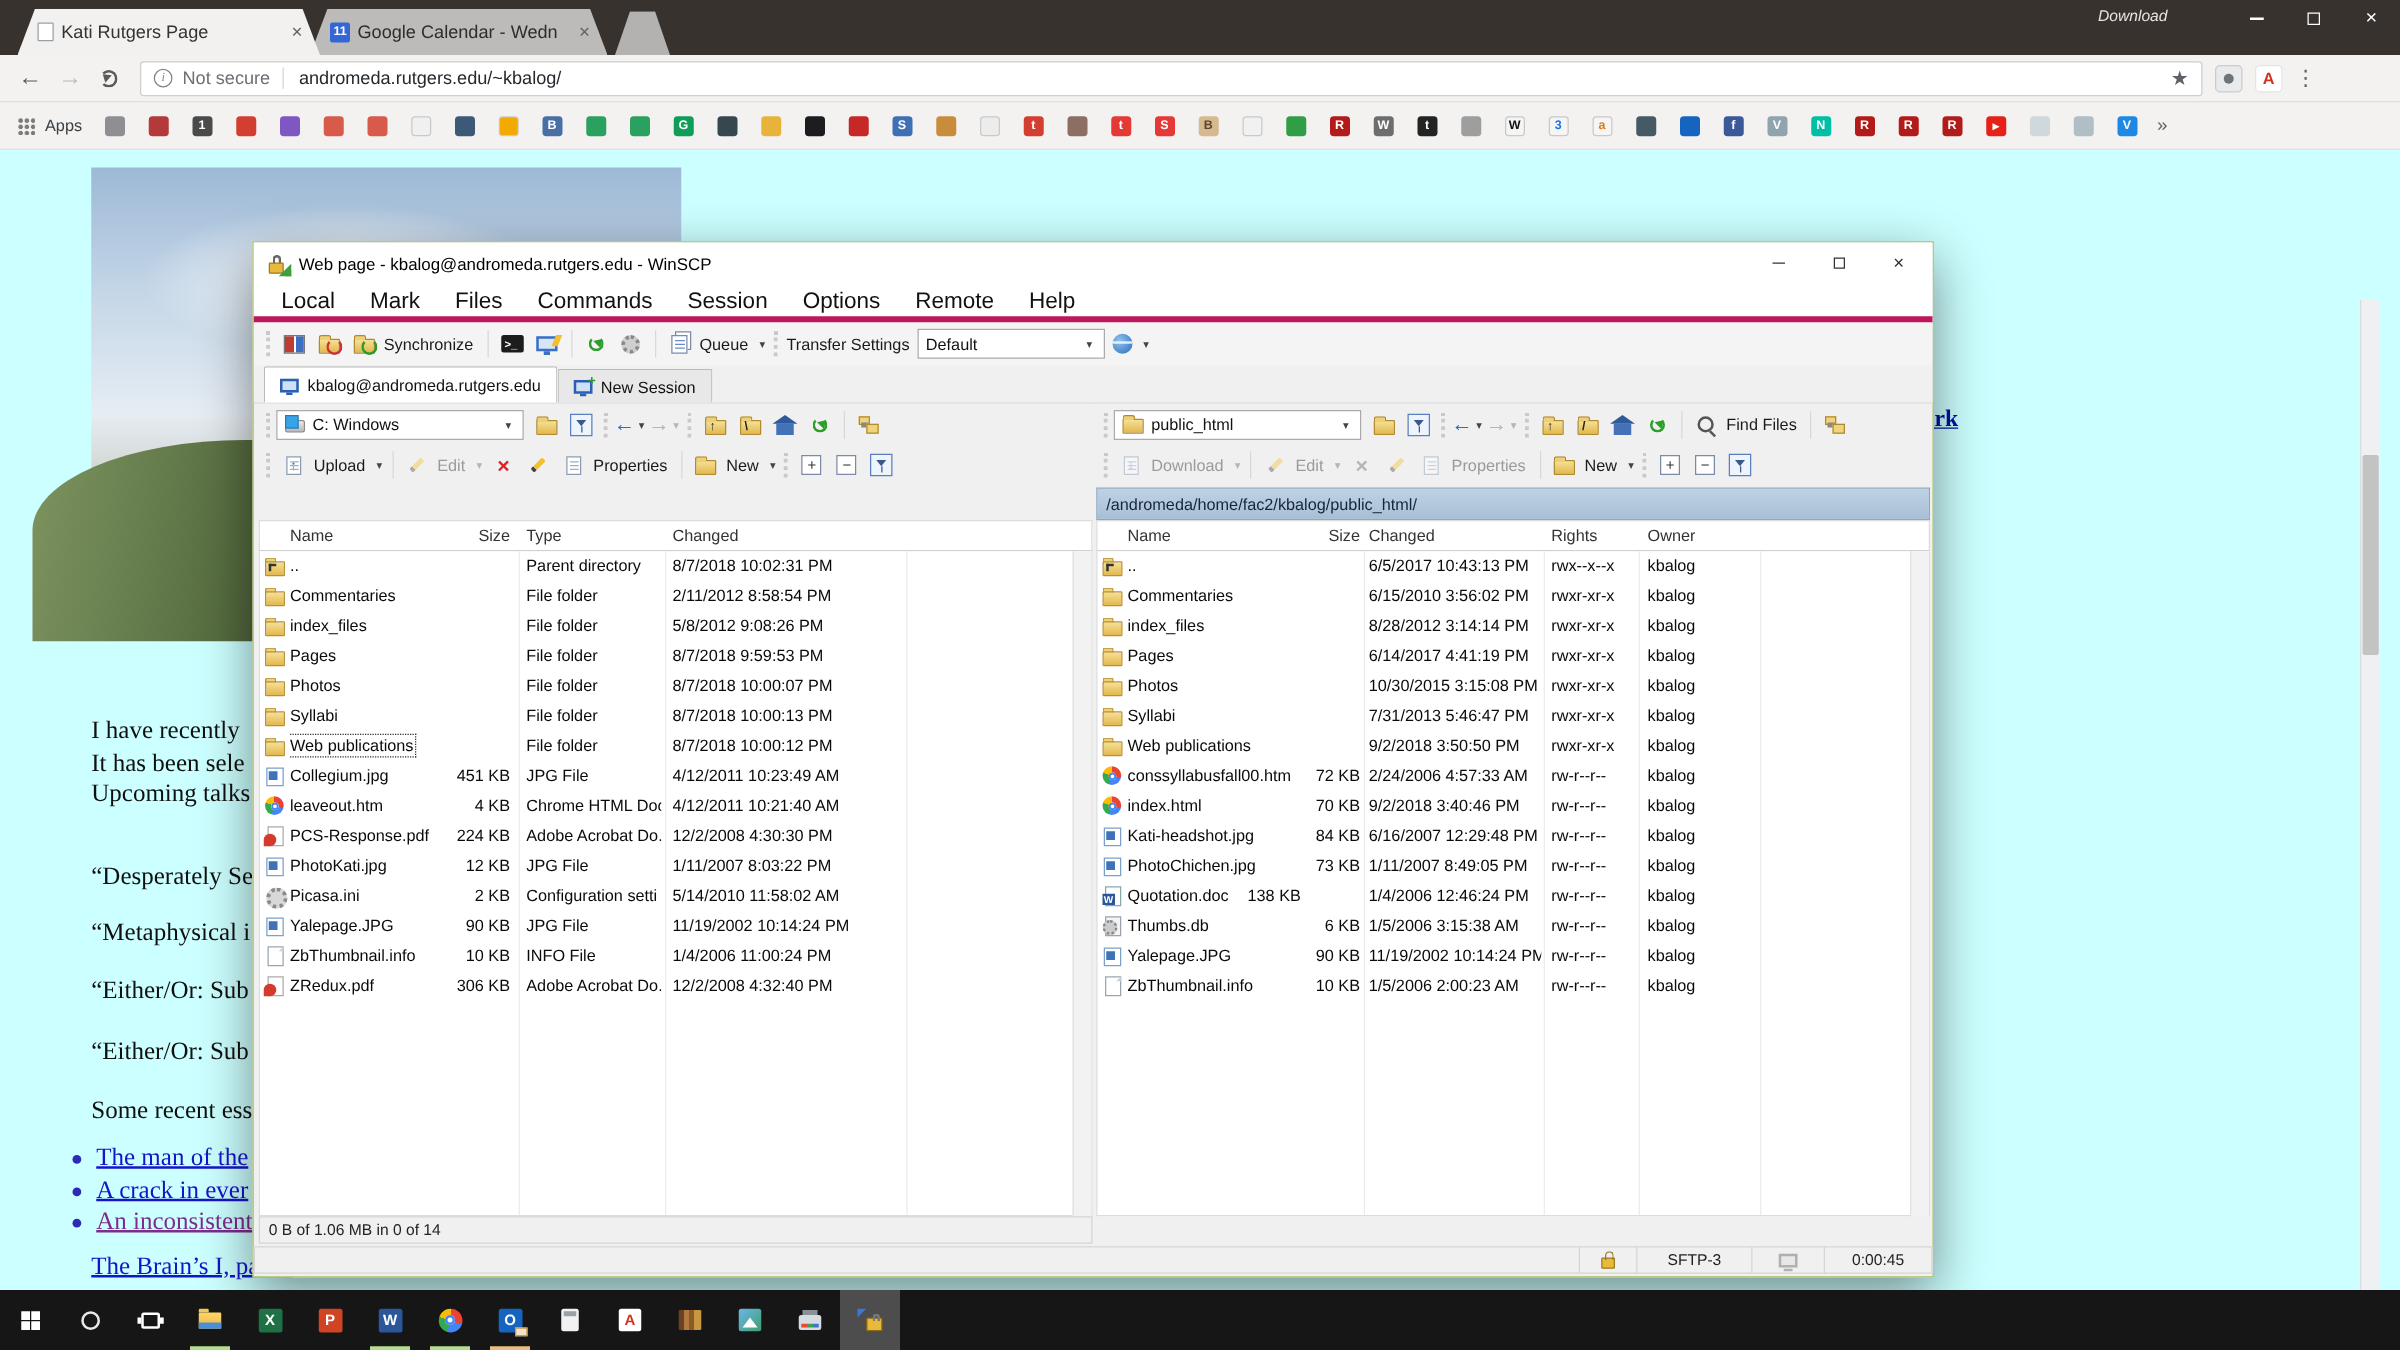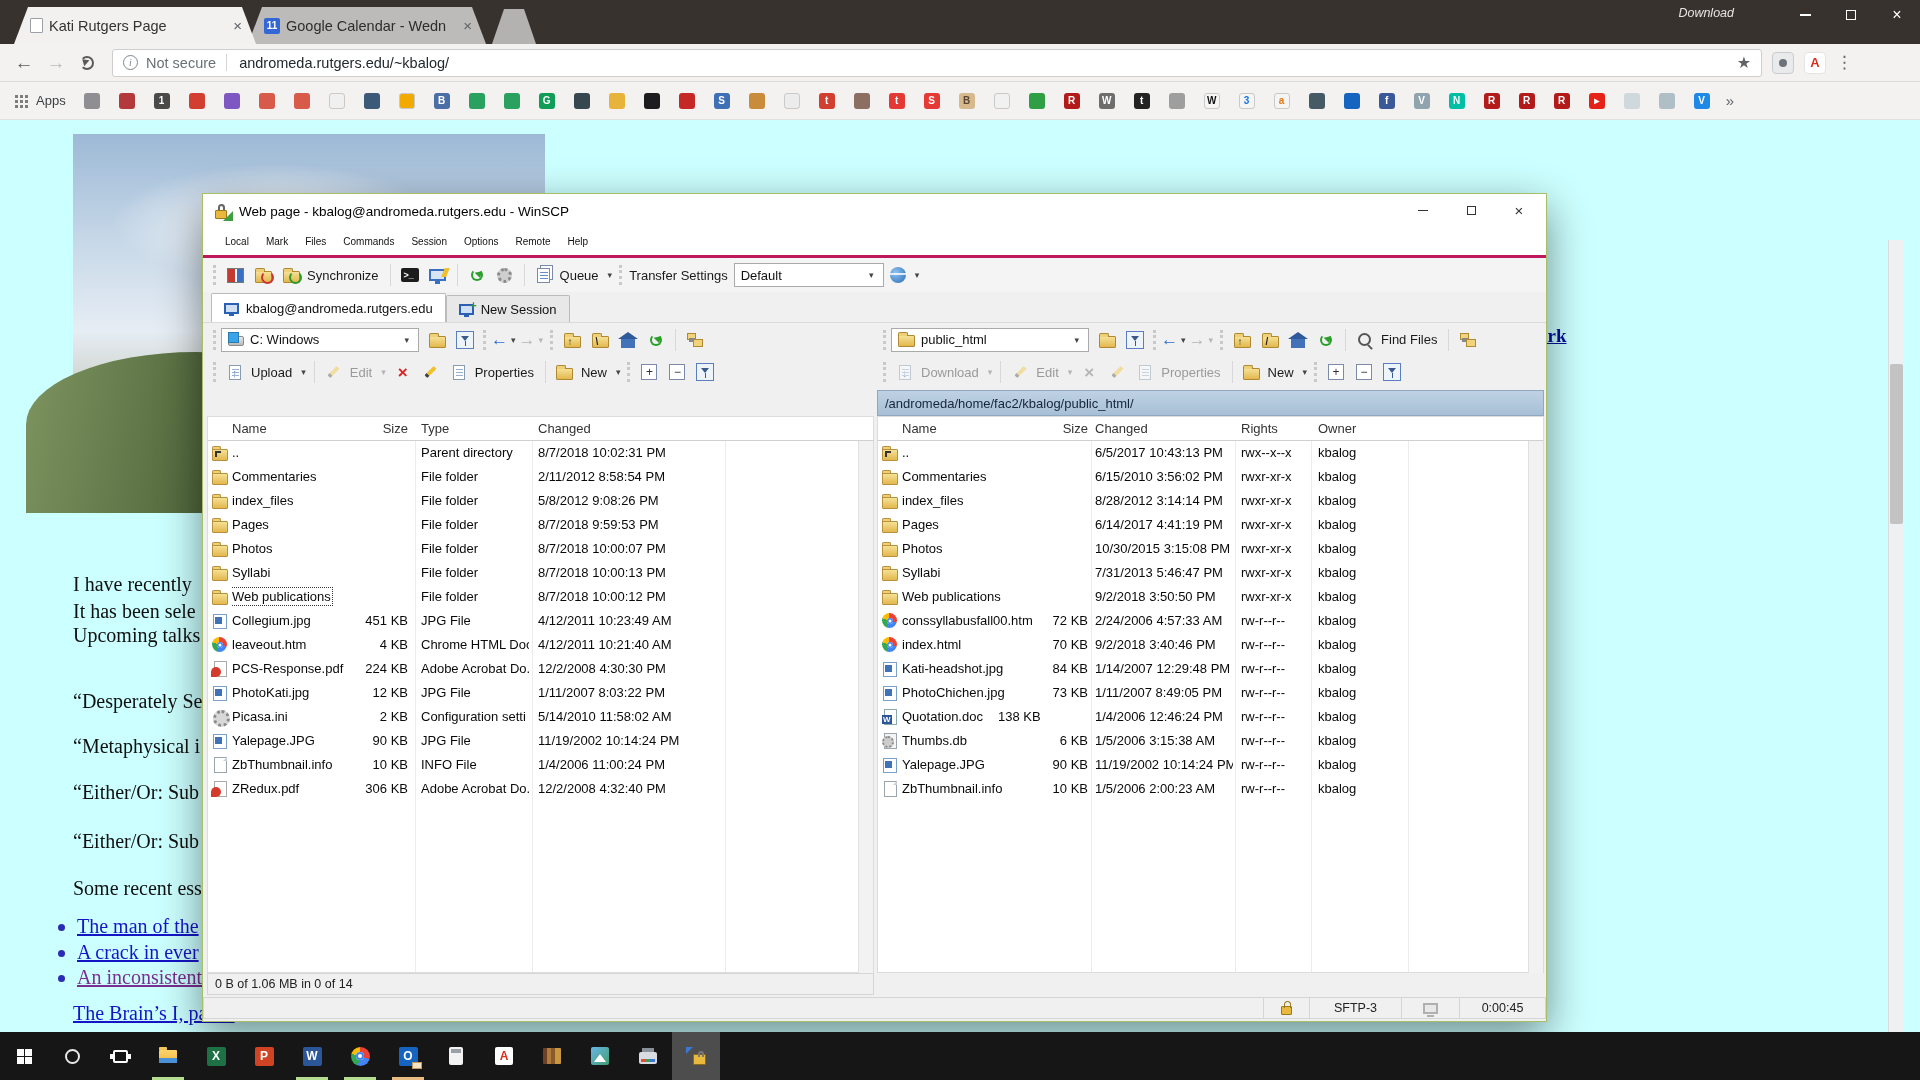--- a/index.html
+++ b/index.html
@@ -78,21 +78,21 @@
   .ws-applogo{position:relative;width:18px;height:16px;margin:0 8px 0 10px}
   .ws-applogo .lockbody{position:absolute;left:2px;top:7px;width:12px;height:9px;background:#e8b93c;border:1px solid #9c7a1c;border-radius:1px}
   .ws-applogo .shackle{position:absolute;left:4.5px;top:1px;width:7px;height:8px;border:2px solid #666;border-bottom:none;border-radius:5px 5px 0 0}
   .ws-applogo .grn{position:absolute;right:-2px;bottom:-2px;width:0;height:0;border-left:5px solid transparent;border-top:5px solid transparent;border-bottom:5px solid #3f9e3f;border-right:5px solid #3f9e3f}
   #ws-title{font-size:13.5px;color:#000}
   .ws-ctl{position:absolute;top:0;width:46px;height:33px;display:flex;align-items:center;justify-content:center}
   .ws-ctl .bar{width:10px;height:1.5px;background:#333}
   .ws-ctl .sq{width:9px;height:9px;border:1.5px solid #333}
   .ws-ctl.x{font-size:15px;color:#333}
 
-  #ws-menubar{position:absolute;left:0;top:34px;right:0;height:30px;background:#fff;display:flex;align-items:center;gap:17px;padding-left:22px;border-bottom:3px solid #be185d;font-size:10px}
+  #ws-menubar{position:absolute;left:0;top:34px;right:0;height:30px;background:#fff;display:flex;align-items:center;gap:28px;padding-left:22px;border-bottom:5px solid #be185d;font-size:18px}
   .grip{width:4px;height:20px;border-left:3px dotted #c9c9c9;margin:0 4px}
   .vsep{width:1px;height:22px;background:#d8d8d8;margin:0 5px}
 
   #ws-toolbar{position:absolute;left:0;top:64px;right:0;height:34px;background:#f4f4f4;display:flex;align-items:center;padding-left:6px}
   .tbico{position:relative;width:24px;height:24px;margin:0 2px;display:flex;align-items:center;justify-content:center}
   .tlabel{font-size:13px;margin:0 6px 0 2px;color:#1a1a1a}
   .tlabel.gray{color:#9a9a9a}
   .caret{font-size:9px;color:#444;margin:0 3px}
   .combo{height:24px;background:#fff;border:1px solid #aaa;display:flex;align-items:center;padding:0 6px;font-size:13px}
   #transfer-combo{width:150px;justify-content:space-between}
@@ -871,21 +871,21 @@
               <span class="cell" style="left:120px;width:90px;text-align:right">70 KB</span>
               <span class="cell" style="left:217px;width:138px">9/2/2018 3:40:46 PM</span>
               <span class="cell" style="left:363px;width:68px">rw-r--r--</span>
               <span class="cell" style="left:440px;width:80px">kbalog</span>
             </div>
 
             <div class="frow">
               <i class="fic x-image"></i>
               <span class="cell" style="left:24px;width:170px"><span class="nm">Kati-headshot.jpg</span></span>
               <span class="cell" style="left:120px;width:90px;text-align:right">84 KB</span>
-              <span class="cell" style="left:217px;width:138px">1/14/2007 12:29:48 PM</span>
+              <span class="cell" style="left:217px;width:138px">6/16/2007 12:29:48 PM</span>
               <span class="cell" style="left:363px;width:68px">rw-r--r--</span>
               <span class="cell" style="left:440px;width:80px">kbalog</span>
             </div>
 
             <div class="frow">
               <i class="fic x-image"></i>
               <span class="cell" style="left:24px;width:170px"><span class="nm">PhotoChichen.jpg</span></span>
               <span class="cell" style="left:120px;width:90px;text-align:right">73 KB</span>
               <span class="cell" style="left:217px;width:138px">1/11/2007 8:49:05 PM</span>
               <span class="cell" style="left:363px;width:68px">rw-r--r--</span>

